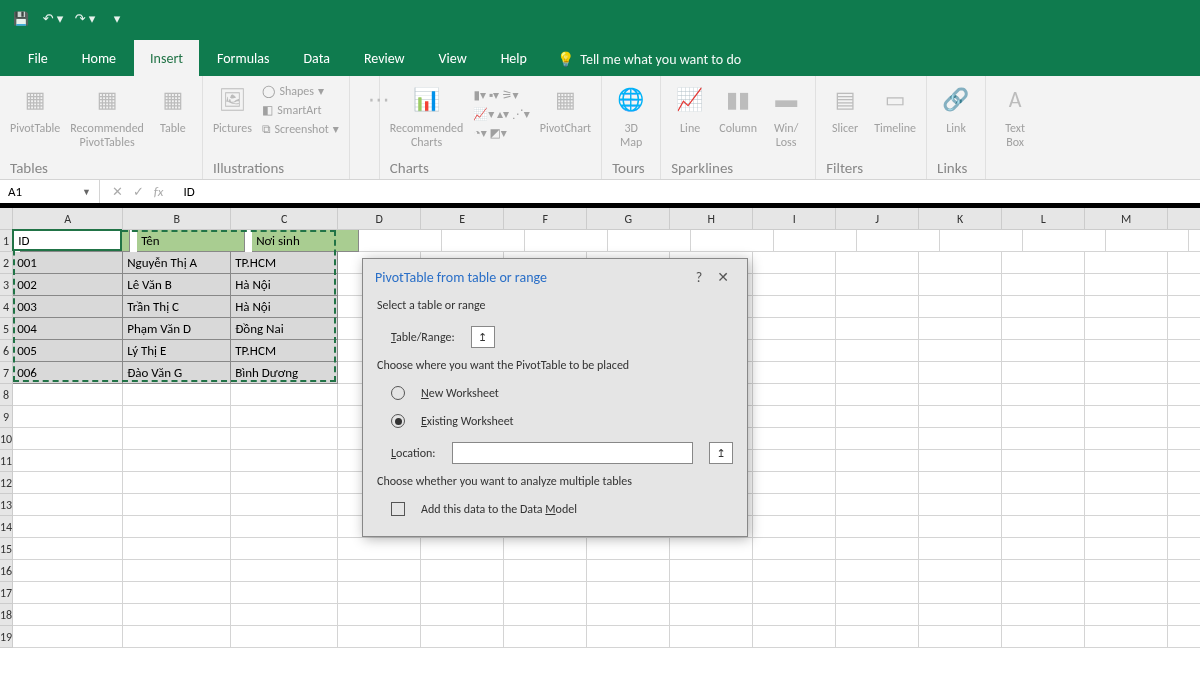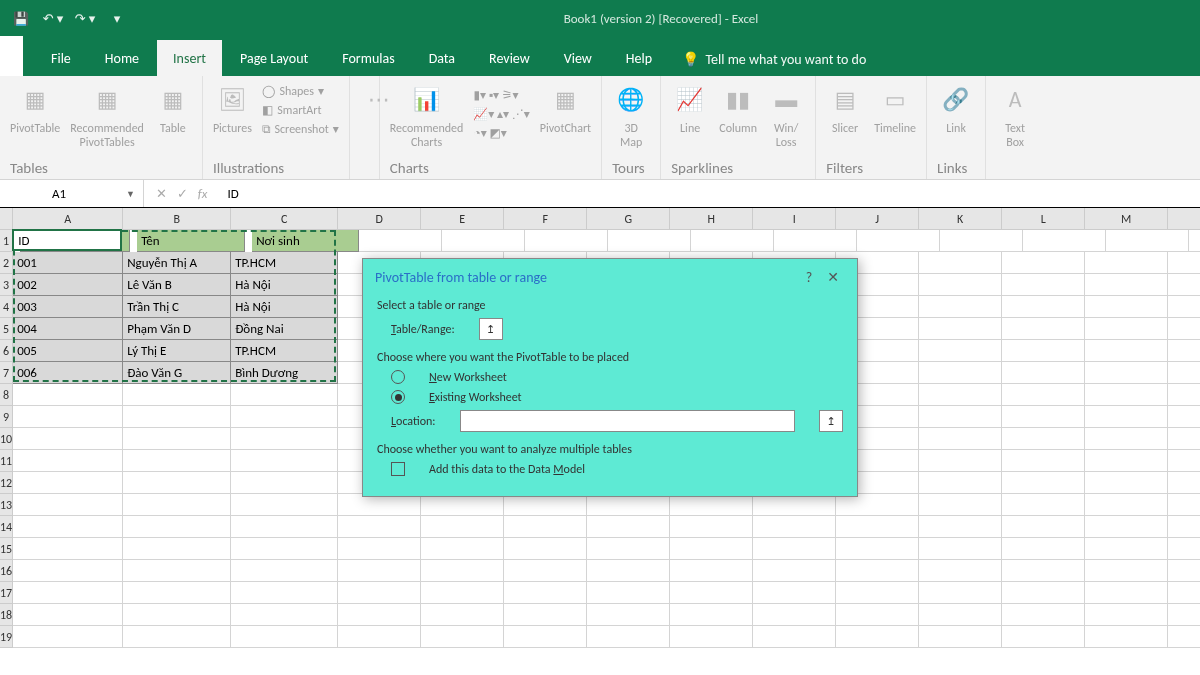--- a/index.html
+++ b/index.html
@@ -5,37 +5,37 @@
 * { margin: 0; padding: 0; box-sizing: border-box; font-family: "Segoe UI", Calibri, sans-serif; }
 body { background: #fff; overflow: hidden; width: 1200px; height: 675px; position: relative; }
 
 
 .titlebar { height: 36px; background: #0f7b4e; display: flex; align-items: center; padding: 0 8px; color: #fff; }
 .qat { display: flex; gap: 6px; align-items: center; }
 .qat .ic { width: 26px; height: 24px; display: flex; align-items: center; justify-content: center; color: #fff; font-size: 13px; opacity: 0.9; }
 .titlebar .title { flex: 1; text-align: center; font-size: 13px; color: #d4e8de; }
 
 
-.tabs { height: 40px; background: #0f7b4e; display: flex; align-items: flex-end; padding-left: 12px; gap: 2px; margin-left: 23px; }
+.tabs { height: 40px; background: #0f7b4e; display: flex; align-items: flex-end; padding-left: 12px; gap: 2px; }
 .tab { padding: 10px 16px 9px; font-size: 14px; color: #fff; cursor: pointer; }
 .tab.active { background: #f3f3f3; color: #217346; }
 .tellme { display: flex; align-items: center; gap: 6px; color: #fff; font-size: 14px; padding: 8px 12px; opacity: 0.95; }
 
 
 .ribbon { height: 104px; background: #f3f3f3; border-bottom: 1px solid #d4d4d4; display: flex; }
 .group { border-right: 1px solid #e0e0e0; padding: 6px 10px 2px; display: flex; flex-direction: column; justify-content: space-between; }
 .group-body { display: flex; gap: 10px; align-items: flex-start; }
 .btn { display: flex; flex-direction: column; align-items: center; gap: 4px; font-size: 12px; color: #a0a0a0; text-align: center; line-height: 1.15; }
 .btn-ic { width: 38px; height: 36px; display: flex; align-items: center; justify-content: center; font-size: 22px; color: #bcbcbc; }
 .group-label { font-size: 15px; color: #888; text-align: left; padding-top: 2px; }
 .mini { font-size: 12px; color: #a0a0a0; display: flex; align-items: center; gap: 4px; line-height: 1.5; }
 .stack { display: flex; flex-direction: column; gap: 1px; }
 
 
-.fbar { height: 28px; border-bottom: 1px solid #000000; display: flex; align-items: center; background: #fff; padding-left: 44px; }
+.fbar { height: 28px; border-bottom: 5px solid #000000; display: flex; align-items: center; background: #fff; }
 .namebox { width: 100px; border-right: 1px solid #d4d4d4; padding: 0 8px; font-size: 13px; display: flex; align-items: center; height: 100%; }
 .namebox .dd { margin-left: auto; font-size: 9px; color: #666; }
 .fx-icons { display: flex; align-items: center; gap: 10px; padding: 0 12px; color: #aaa; font-size: 13px; }
 .fx-content { padding: 0 8px; font-size: 13px; flex: 1; }
 
 
 .grid { display: flex; position: relative; }
 .rownums { width: 24px; }
 .corner { height: 22px; border: 1px solid #ccc; border-left: none; border-top: none; background: #e6e6e6; }
 .rn { height: 22px; border-right: 1px solid #ccc; border-bottom: 1px solid #ccc; background: #e6e6e6; font-size: 12px; color: #333; display: flex; align-items: center; justify-content: center; }
@@ -47,55 +47,53 @@
 .sel { background: #d9d9d9; border-right: 1px solid #888; border-bottom: 1px solid #888; }
 .hdr { background: #a9cd91 !important; margin-left: 7px; }
 .marquee { position: absolute; border: 2px dashed #217346; pointer-events: none; }
 .active-cell { position: absolute; border: 2px solid #217346; pointer-events: none; background: #fff; font-size: 13px; padding: 0 4px; display: flex; align-items: center; }
 
 
 .wA { width: 110px; } .wB { width: 108px; } .wC { width: 107px; }
 .wN { width: 83px; }
 
 
-.dialog { position: absolute; left: 362px; top: 258px; width: 496px; background: #5eead4; border: 1px solid #888; box-shadow: 2px 2px 12px rgba(0,0,0,0.3); font-size: 12px; color: #333; }
+.dialog { position: absolute; left: 362px; top: 258px; width: 386px; background: #e5e5e5; border: 1px solid #888; box-shadow: 2px 2px 12px rgba(0,0,0,0.3); font-size: 12px; color: #333; }
 .dlg-title { padding: 10px 12px; font-size: 14px; color: #2a6fc7; display: flex; align-items: center; }
 .dlg-title .sp { flex: 1; }
 .dlg-title .ic2 { width: 24px; text-align: center; color: #555; font-size: 14px; cursor: pointer; }
 .dlg-body { padding: 2px 14px 10px; }
 .dlg-sec { margin-bottom: 10px; }
-.dlg-row { display: flex; align-items: center; gap: 24px; margin-top: 6px; padding-left: 14px; }
+.dlg-row { display: flex; align-items: center; gap: 16px; margin-top: 14px; padding-left: 14px; }
 .dlg-input { flex: 1; background: #fff; border: 1px solid #888; height: 22px; padding: 0 6px; font-size: 12px; }
 .refbtn { width: 24px; height: 22px; border: 1px solid #888; background: #fff; display: flex; align-items: center; justify-content: center; font-size: 11px; }
 .radio { width: 14px; height: 14px; border: 1px solid #555; border-radius: 50%; display: inline-flex; align-items: center; justify-content: center; }
 .radio.on::after { content: ""; width: 7px; height: 7px; background: #333; border-radius: 50%; }
 .chk { width: 14px; height: 14px; border: 1px solid #555; display: inline-block; }
 .dlg-btns { display: flex; justify-content: flex-end; gap: 10px; padding: 8px 14px 12px; }
 .dlg-btn { width: 78px; height: 24px; border: 1px solid #888; background: #e8e8e8; font-size: 12px; display: flex; align-items: center; justify-content: center; cursor: pointer; }
 .dlg-btn.primary { border: 1.5px solid #2a6fc7; }
 .underline-letter { text-decoration: underline; }
 </style>
 </head>
 <body>
 
 <div class="titlebar">
   <div class="qat">
     <div class="ic">💾</div>
     <div class="ic">↶ ▾</div>
     <div class="ic">↷ ▾</div>
     <div class="ic">▾</div>
   </div>
-  <div class="title">Book1 (version 2) [Recovered]  -  Excel</div>
 </div>
 
 <div class="tabs">
   <div class="tab">File</div>
   <div class="tab">Home</div>
   <div class="tab active">Insert</div>
-  <div class="tab">Page Layout</div>
   <div class="tab">Formulas</div>
   <div class="tab">Data</div>
   <div class="tab">Review</div>
   <div class="tab">View</div>
   <div class="tab">Help</div>
   <div class="tellme">
     <span>💡</span>
     <span>Tell me what you want to do</span>
   </div>
 </div>

